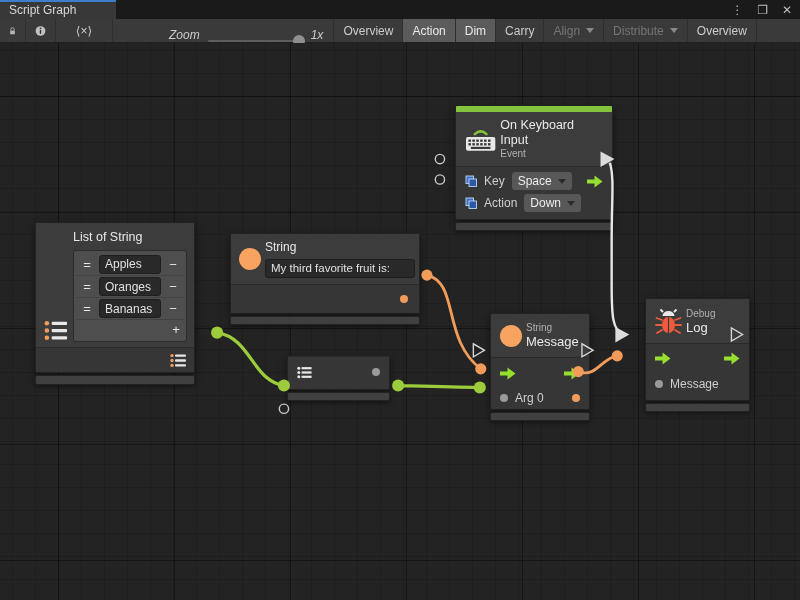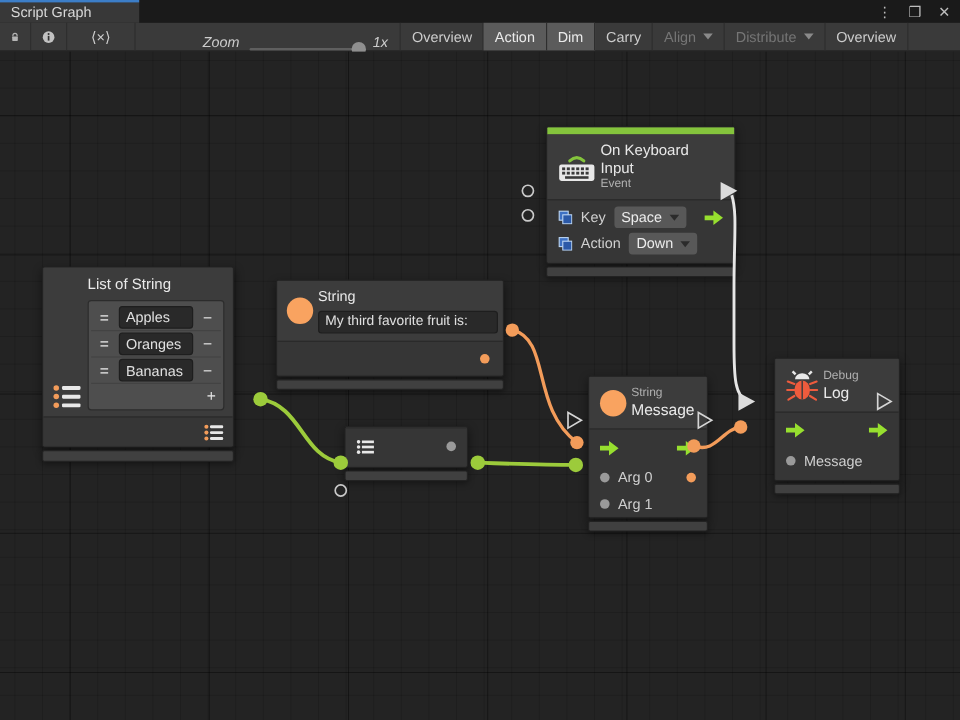--- a/index.html
+++ b/index.html
@@ -310,24 +310,20 @@
                   <path d="M0 4.5 H7.5 V0.5 L15.5 6.5 L7.5 12.5 V8.5 H0 Z" fill="#97df2f"></path>
                 </svg>
             </span>
           </div>
           <div class="prow" style="height:22px">
             <span class="dot gray" style="width:8px;height:8px;flex:0 0 8px"></span>
             <span>Arg 0</span>
             <span style="flex:1"></span>
             <span class="dot orange" style="width:8px;height:8px;flex:0 0 8px"></span>
           </div>
-          <div class="prow" style="height:22px">
-            <span class="dot gray" style="width:8px;height:8px;flex:0 0 8px"></span>
-            <span>Arg 1</span>
-          </div>
         </div>
       </div>
       <div class="nfoot"></div>
     </div>
 
     <div class="node" style="left:645px; top:255px; width:105px;">
       <div class="nbox">
         <div class="nhead" style="padding:8px 9px">
           <svg width="27" height="28" viewBox="0 0 27 28">
             <path d="M7.5 9 a6 5 0 0 1 12 0 z" fill="#e8e8e8"></path>

